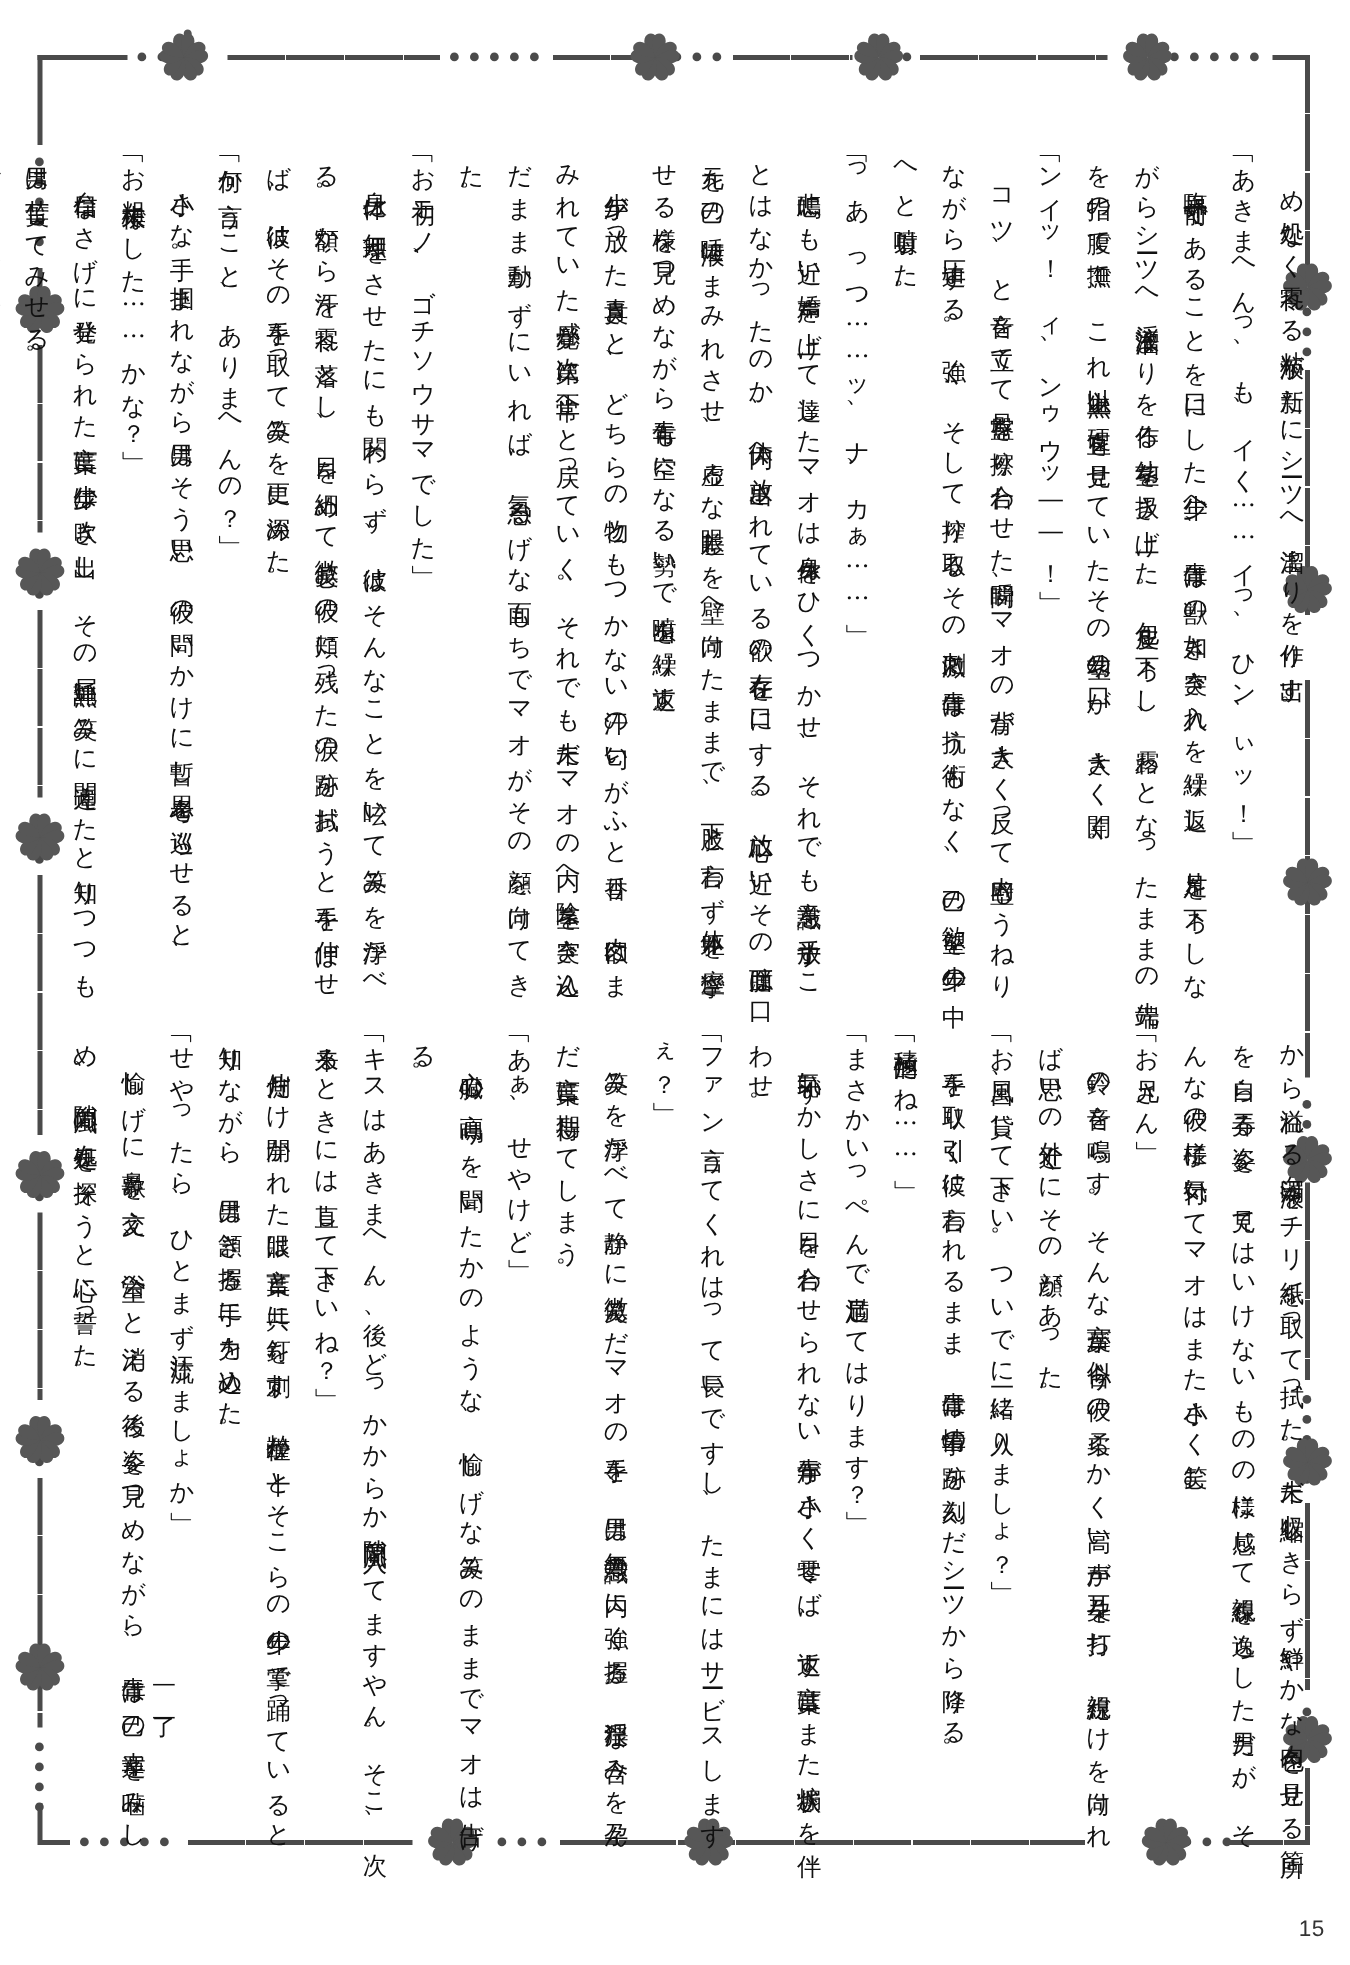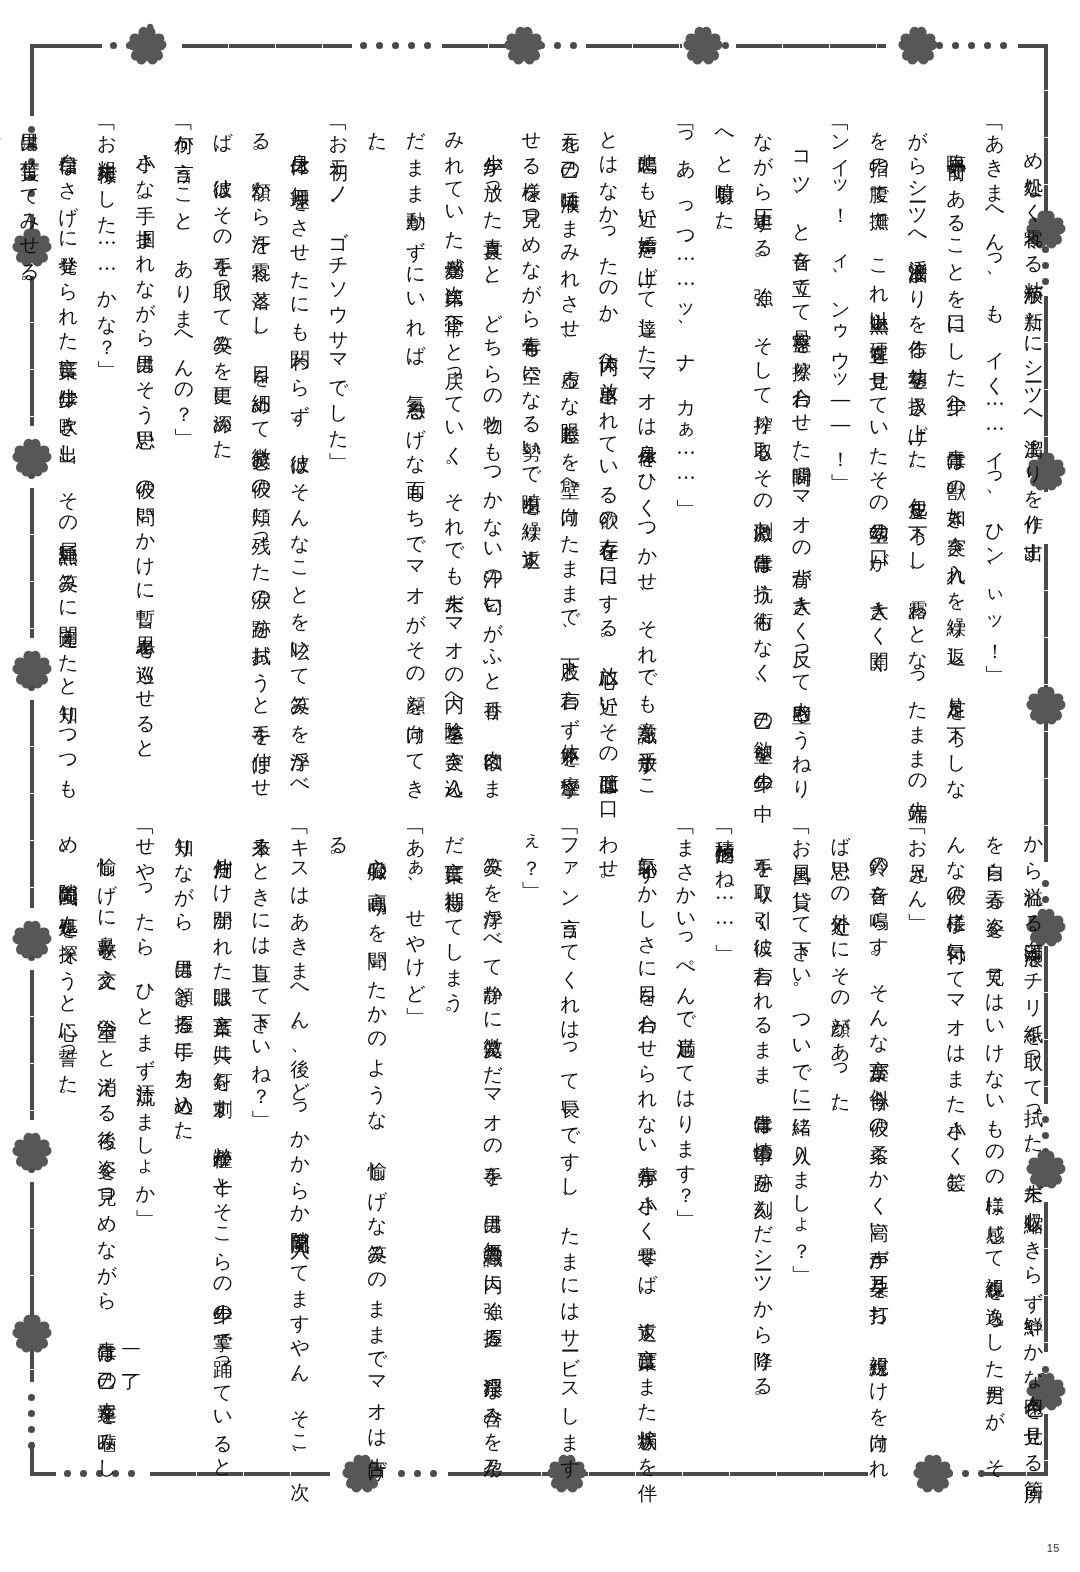--- a/index.html
+++ b/index.html
@@ -134,21 +134,21 @@
     letter-spacing: 2px;
     color: #111111;
   }
 
   
   .page-number {
     position: absolute;
     right: 20px;
     bottom: 18px;
     font-family: "Liberation Sans", sans-serif;
-    font-size: 11px;
+    font-size: 18px;
     color: #333333;
     letter-spacing: 0.5px;
   }
 </style>
 </head>
 <body>
 
 <div id="page">
 
   <div class="border-frame">

